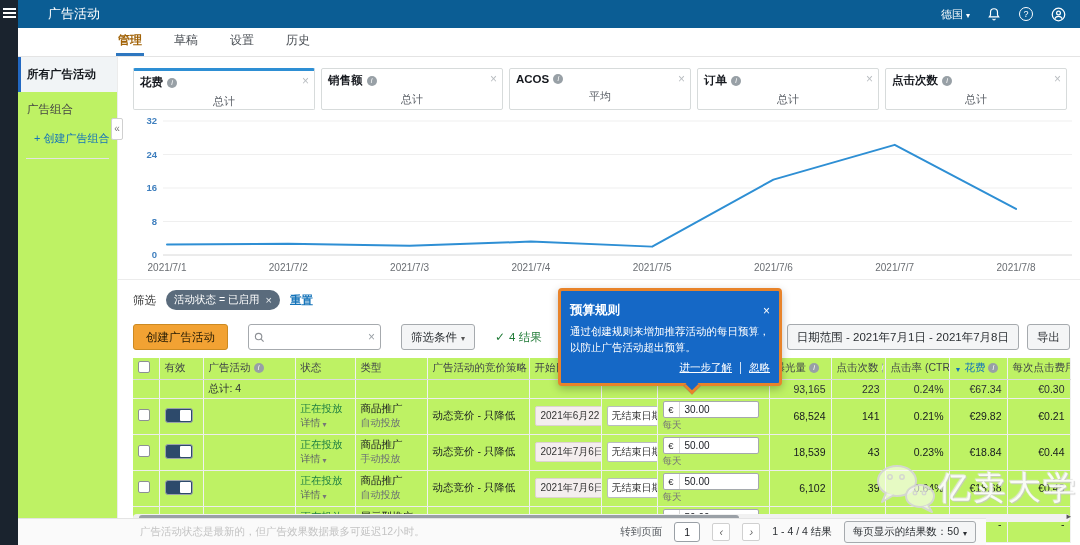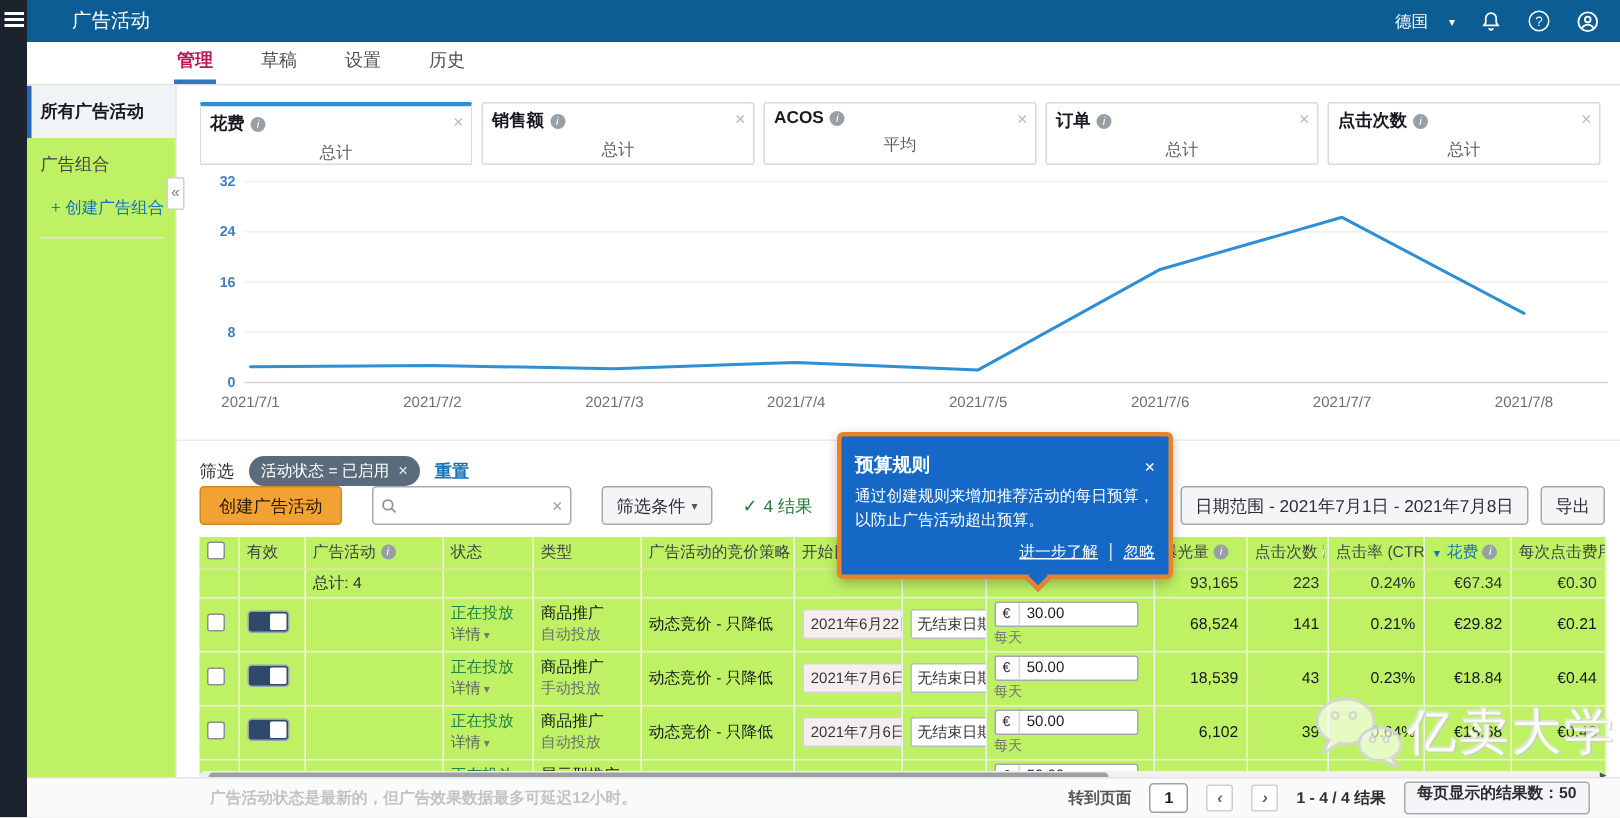--- a/index.html
+++ b/index.html
@@ -9,30 +9,30 @@
 
   
   .leftstrip { position:absolute; left:0; top:0; width:18px; height:545px; background:#1a232e; z-index:6; }
   .hamburger { position:absolute; left:3px; top:8px; width:13px; height:11px; cursor:pointer; }
   .hamburger i { display:block; height:2px; background:#fff; margin-bottom:2px; }
 
   
   .topbar { position:absolute; left:18px; top:0; width:1062px; height:28px; background:#0b5d94; display:flex; align-items:center; z-index:5; }
   .topbar .title { color:#fff; font-size:13px; margin-left:30px; }
   .topbar .right { margin-left:auto; display:flex; align-items:center; gap:16px; margin-right:14px; color:#fff; }
-  .region { font-size:11px; display:flex; align-items:center; gap:14px; cursor:pointer; }
+  .region { font-size:11px; display:flex; align-items:center; gap:3px; cursor:pointer; }
   .car { display:inline-block; font-style:normal; }
   .car::after { content:"▾"; font-size:8px; color:inherit; }
   .ticon { width:16px; height:16px; display:flex; align-items:center; justify-content:center; cursor:pointer; }
   .circ { width:14px; height:14px; border:1.4px solid #fff; border-radius:50%; font-size:9px; line-height:12px; text-align:center; color:#fff; }
 
   
   .tabbar { position:absolute; left:18px; top:28px; width:1062px; height:29px; background:#fff; border-bottom:1px solid #e4e4e4; display:flex; align-items:flex-end; padding-left:98px; gap:28px; z-index:4; }
   .tab { font-size:12px; color:#4a4f55; padding:6px 2px 7px; cursor:pointer; }
-  .tab.active { color:#be185d; font-weight:bold; border-bottom:3px solid #2e77c0; padding-bottom:4px; }
+  .tab.active { color:#a16207; font-weight:bold; border-bottom:3px solid #2e77c0; padding-bottom:4px; }
 
   
   .sidebar { position:absolute; left:18px; top:57px; width:100px; height:461px; background:#bef264; border-right:1px solid #ececec; z-index:3; }
   .side-item { font-size:11.5px; padding:10px 6px 10px 9px; cursor:pointer; color:#444; }
   .side-item.active { font-weight:bold; color:#16191f; border-left:3px solid #2268c2; background:#f1f4f6; padding-left:6px; }
   .side-link { font-size:11px; color:#1473b9; padding:4px 6px 10px 16px; cursor:pointer; }
   .side-div { border-top:1px solid #e3e3e3; margin:2px 8px; }
   .collapse-btn { position:absolute; left:111px; top:118px; width:12px; height:22px; background:#fff; border:1px solid #d0d0d0; border-radius:2px; z-index:7; text-align:center; cursor:pointer; }
   .collapse-btn::after { content:"«"; font-size:10px; color:#777; line-height:20px; }
 
@@ -47,21 +47,21 @@
   .card .agg { font-size:11px; color:#5a5f66; text-align:center; margin-top:4px; }
   .card .x { position:absolute; right:5px; top:3px; color:#b9bdc1; font-size:12px; cursor:pointer; }
   .x::after { content:"×"; }
   .info { display:inline-block; width:10px; height:10px; border-radius:50%; background:#98a0a6; color:#fff; font-size:7.5px; line-height:10px; text-align:center; font-weight:normal; }
   .info::after { content:"i"; font-style:italic; }
 
   
   .chartwrap { position:absolute; left:15px; top:56px; width:945px; height:166px; }
 
   
-  .filterrow { position:absolute; left:0; top:236px; width:962px; border-top:1px solid #ececec; padding:10px 0 0 15px; display:flex; align-items:center; gap:10px;text-align:center; }
+  .filterrow { position:absolute; left:0; top:222px; width:962px; border-top:1px solid #ececec; padding:10px 0 0 15px; display:flex; align-items:center; gap:10px;text-align:center; }
   .filterrow .flab { font-size:11.5px; color:#333; }
   .fpill { background:#5a6b7c; color:#fff; font-size:10.5px; border-radius:11px; padding:3px 8px; display:flex; align-items:center; gap:6px; cursor:pointer; }
   .fpill .x { color:#e8ecef; font-size:11px; }
   .reset { color:#1473b9; font-size:11.5px; font-weight:bold; cursor:pointer; }
 
   
   .toolrow { position:absolute; left:15px; top:267px; width:937px; display:flex; align-items:center; gap:20px; }
   .btn-orange { background:#f2a233; border:1px solid #cc8a22; border-radius:3px; height:26px; padding:0 12px; font-size:11.5px; color:#231a05; display:flex; align-items:center; cursor:pointer; }
   .searchbox { width:133px; height:26px; border:1px solid #a6aaae; border-radius:3px; background:#fff; display:flex; align-items:center; padding:0 5px; gap:4px; }
   .searchbox input { border:none; outline:none; flex:1; width:60px; font-size:11px; font-family:inherit; }
@@ -110,30 +110,30 @@
   .budget-box .amt { flex:1; font-size:10px; display:flex; align-items:center; padding-left:5px; color:#16191f; }
   .perday { font-size:9.5px; color:#777; margin-top:1px; }
 
   
   .hscroll { position:absolute; left:15px; top:457px; width:937px; height:8px; background:#f1f1f1; border-radius:4px; }
   .hthumb { position:absolute; left:6px; top:1px; width:600px; height:6px; background:#9aa0a6; border-radius:3px; cursor:grab; }
   .tri-r { position:absolute; right:-1px; top:-3px; color:#555; font-size:9px; }
   .tri-r::after { content:"▸"; }
 
   
-  .footerbar { position:absolute; left:18px; top:518px; width:1062px; height:27px; background:#fafafa; border-top:1px solid #e4e4e4; display:flex; align-items:center; padding:0 20px 0 122px; z-index:2;font-weight:bold; }
+  .footerbar { position:absolute; left:18px; top:518px; width:968px; height:27px; background:#fafafa; border-top:1px solid #e4e4e4; display:flex; align-items:center; padding:0 10px 0 122px; z-index:2; }
   .fnote { color:#c3c3c3; font-size:10.5px; }
   .fright { margin-left:auto; display:flex; align-items:center; gap:12px; }
   .fright .glab { font-size:10.5px; color:#55595e; }
   .pageinput { width:26px; height:20px; border:1px solid #9aa0a6; border-radius:3px; background:#fff; text-align:center; font-size:10.5px; line-height:18px; }
   .navbtn { width:18px; height:18px; border:1px solid #d0d0d0; background:#fff; border-radius:2px; text-align:center; color:#666; font-size:11px; line-height:16px; cursor:pointer; }
   .prev-ic::after { content:"‹"; }
   .next-ic::after { content:"›"; }
   .rangetxt { font-size:10.5px; color:#2b2f33; }
-  .perpage { height:22px; background:#f4f5f6; border:1px solid #a6aaae; border-radius:3px; font-size:10.5px; color:#2b2f33; display:flex; gap:4px; padding:0 8px; cursor:pointer;flex-direction:column; }
+  .perpage { height:22px; background:#f4f5f6; border:1px solid #a6aaae; border-radius:3px; font-size:10.5px; color:#2b2f33; display:flex; align-items:center; gap:4px; padding:0 8px; cursor:pointer; }
 
   
   .watermark { position:absolute; right:2px; top:462px; display:flex; align-items:center; z-index:15; pointer-events:none; opacity:.95; }
   .wm-text { font-size:33px; font-weight:normal; color:#fdfdfd; text-shadow:1px 1px 1px #c9c9c9, -1px -1px 1px #e5e5e5; letter-spacing:2px; }
 </style>
 </head>
 <body>
 
 <div class="app">
 

